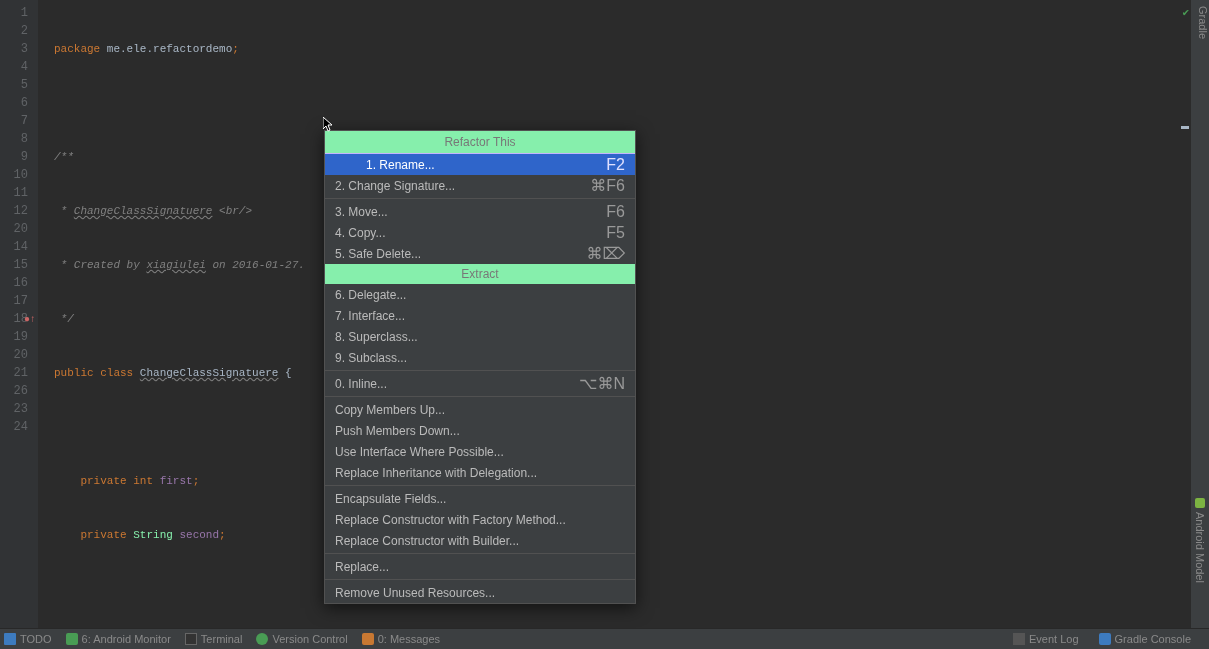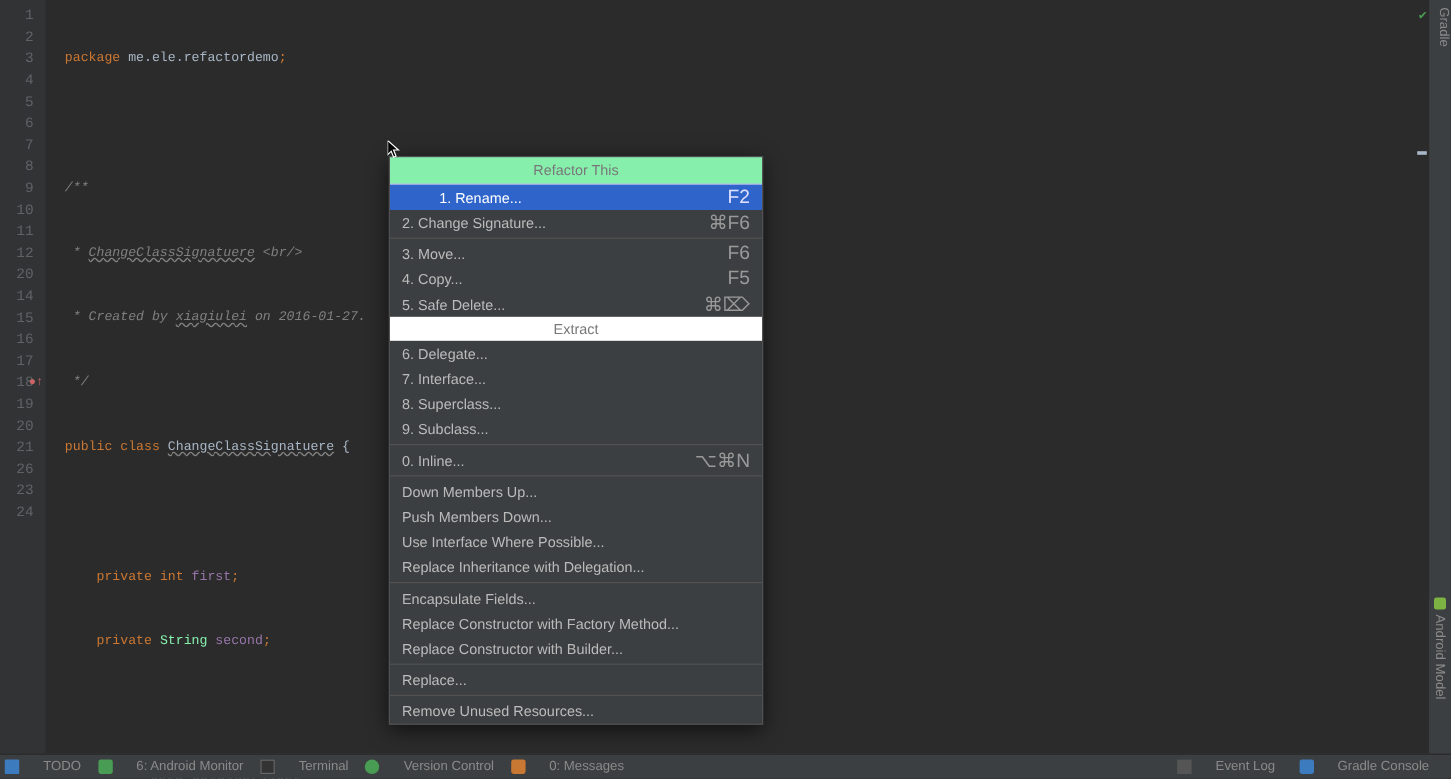--- a/index.html
+++ b/index.html
@@ -125,21 +125,21 @@
       text-align: center;
       padding: 4px 0;
       color: #787878;
       border-bottom: 1px solid #c4b5fd;
       background: #86efac;
     }
     .popup-section {
       text-align: center;
       padding: 3px 0;
       color: #787878;
-      background: #ffffff;
+      background: #86efac;
     }
     .popup-item {
       display: flex;
       justify-content: space-between;
       padding: 3px 10px 3px 10px;
       height: 21px;
       align-items: center;
     }
     .popup-item.selected {
       background: #2f65ca;
@@ -163,21 +163,21 @@
       align-items: center;
       font-family: 'Segoe UI', Arial, sans-serif;
       font-size: 11px;
       color: #8a8a8a;
       padding: 0 4px;
     }
     .bottom-item {
       display: flex;
       align-items: center;
       margin-right: 14px;
-      gap: 20px;
+      gap: 4px;
     }
     .bottom-item.right { margin-left: auto; margin-right: 20px; }
     .icon-box { width: 12px; height: 12px; display: inline-block; }
     .icon-green { background: #499c54; border-radius: 2px; }
     .icon-orange { background: #c87832; border-radius: 2px; }
     .icon-blue { background: #3d7bbf; border-radius: 2px; }
     .cursor-arrow {
       position: absolute;
       left: 323px;
       top: 117px;
@@ -297,21 +297,21 @@
       <span>9. Subclass...</span>
       <span class="shortcut"></span>
     </div>
   <div class="popup-sep"></div>
   <div class="popup-item">
       <span>0. Inline...</span>
       <span class="shortcut">⌥⌘N</span>
     </div>
   <div class="popup-sep"></div>
   <div class="popup-item">
-      <span>Down Members Up...</span>
+      <span>Copy Members Up...</span>
     </div>
   <div class="popup-item">
       <span>Push Members Down...</span>
     </div>
   <div class="popup-item">
       <span>Use Interface Where Possible...</span>
     </div>
   <div class="popup-item">
       <span>Replace Inheritance with Delegation...</span>
     </div>

